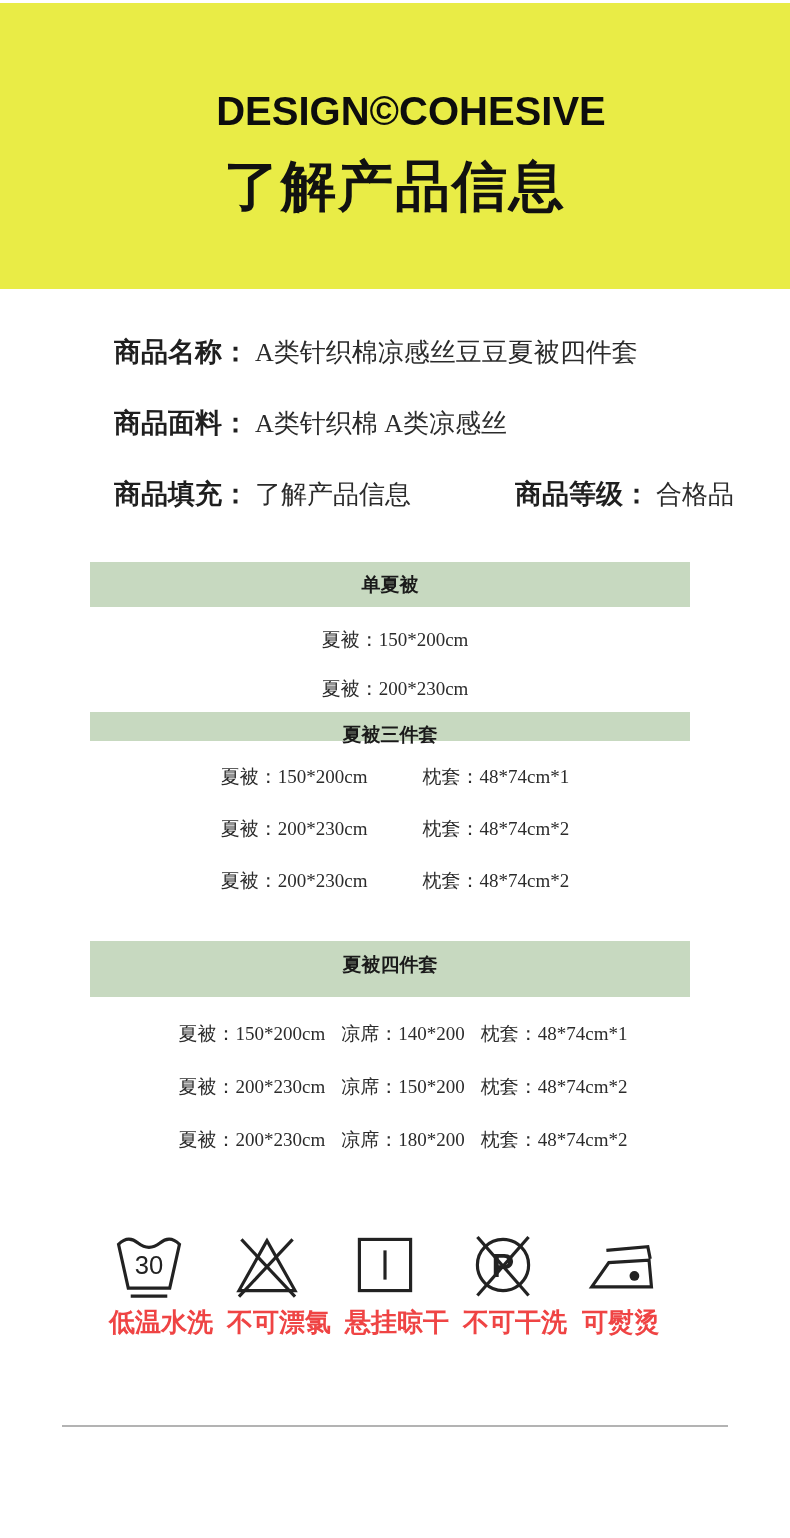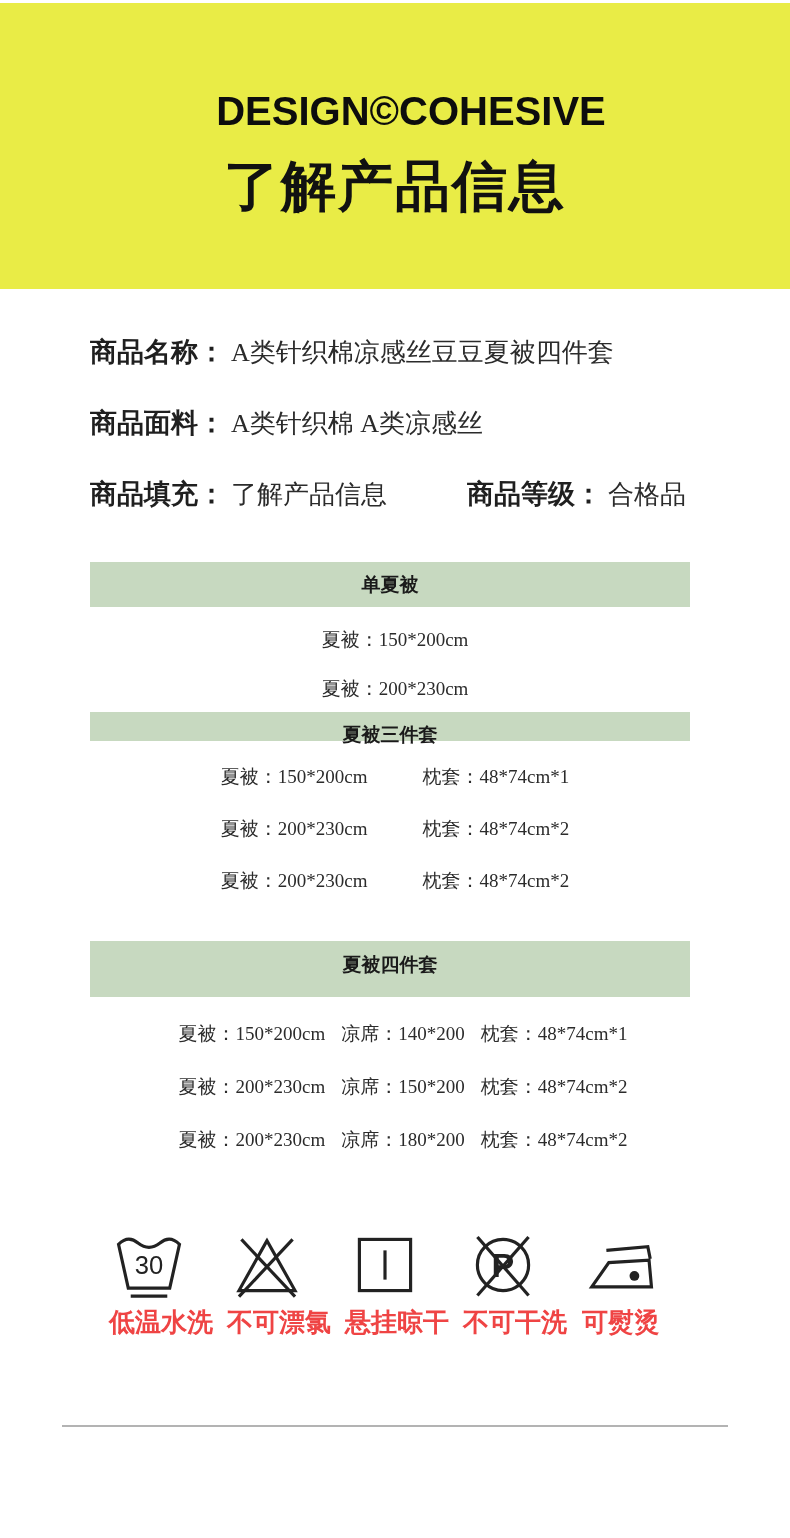--- a/index.html
+++ b/index.html
@@ -40,20 +40,21 @@
   }
   
   .info{margin-top:46px;padding-left:90px;font-size:26px;}
   .info-row{line-height:34px;white-space:nowrap;}
   .info-row + .info-row{margin-top:36px;}
   .info-label{
     font-weight:700;
     font-size:27px;
     color:#1f1f1f;
     font-family:"Liberation Sans","DejaVu Sans",sans-serif;
+    margin-left:24px;
   }
   .info-value{
     font-family:"Liberation Serif","DejaVu Serif",serif;
     color:#2b2b2b;
     padding-left:6px;
   }
   .info-row.serif-row .info-label{
     font-family:"Liberation Serif","DejaVu Serif",serif;
     font-weight:600;
   }

